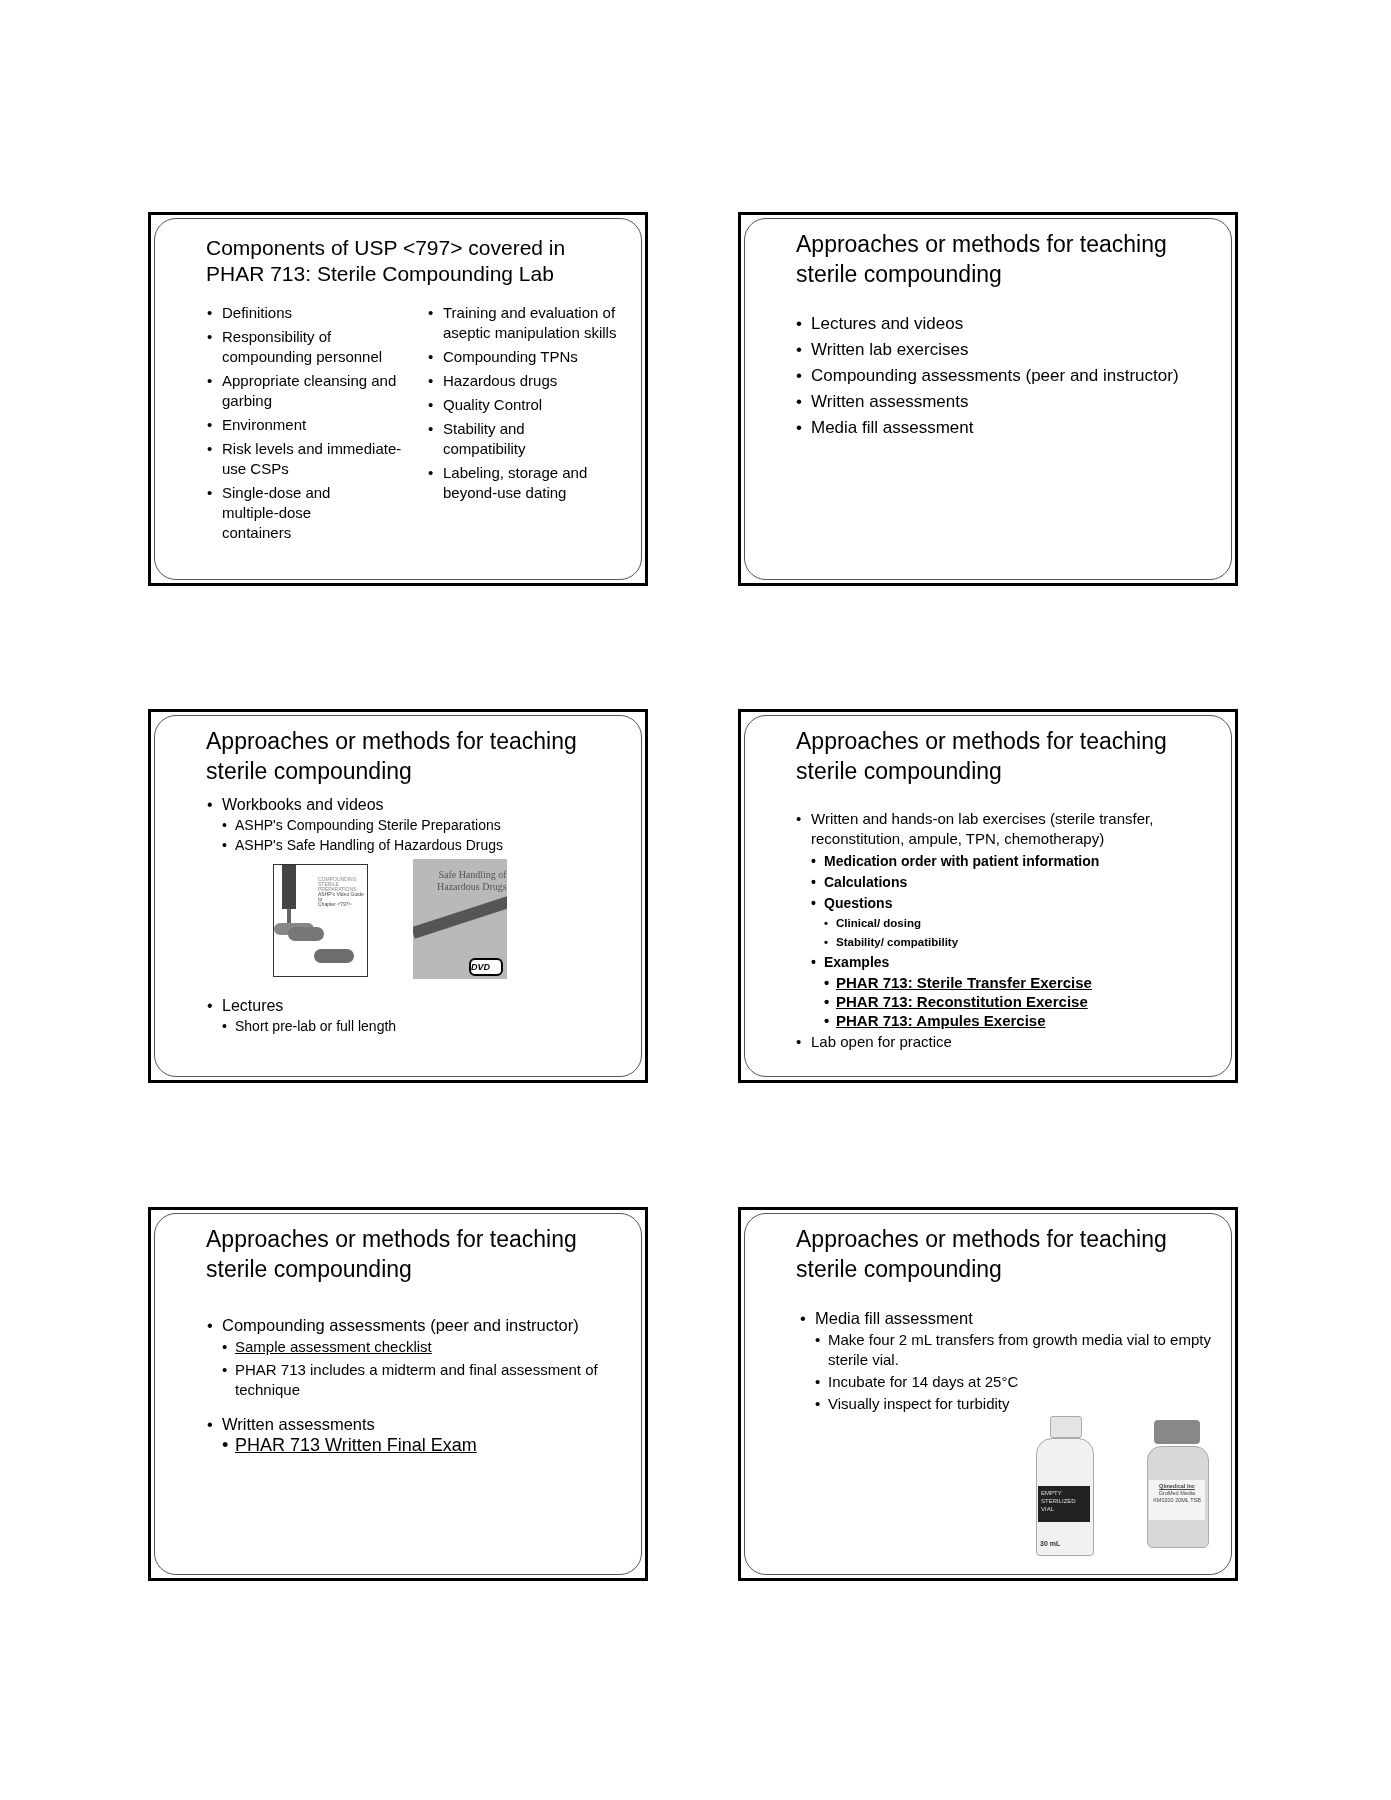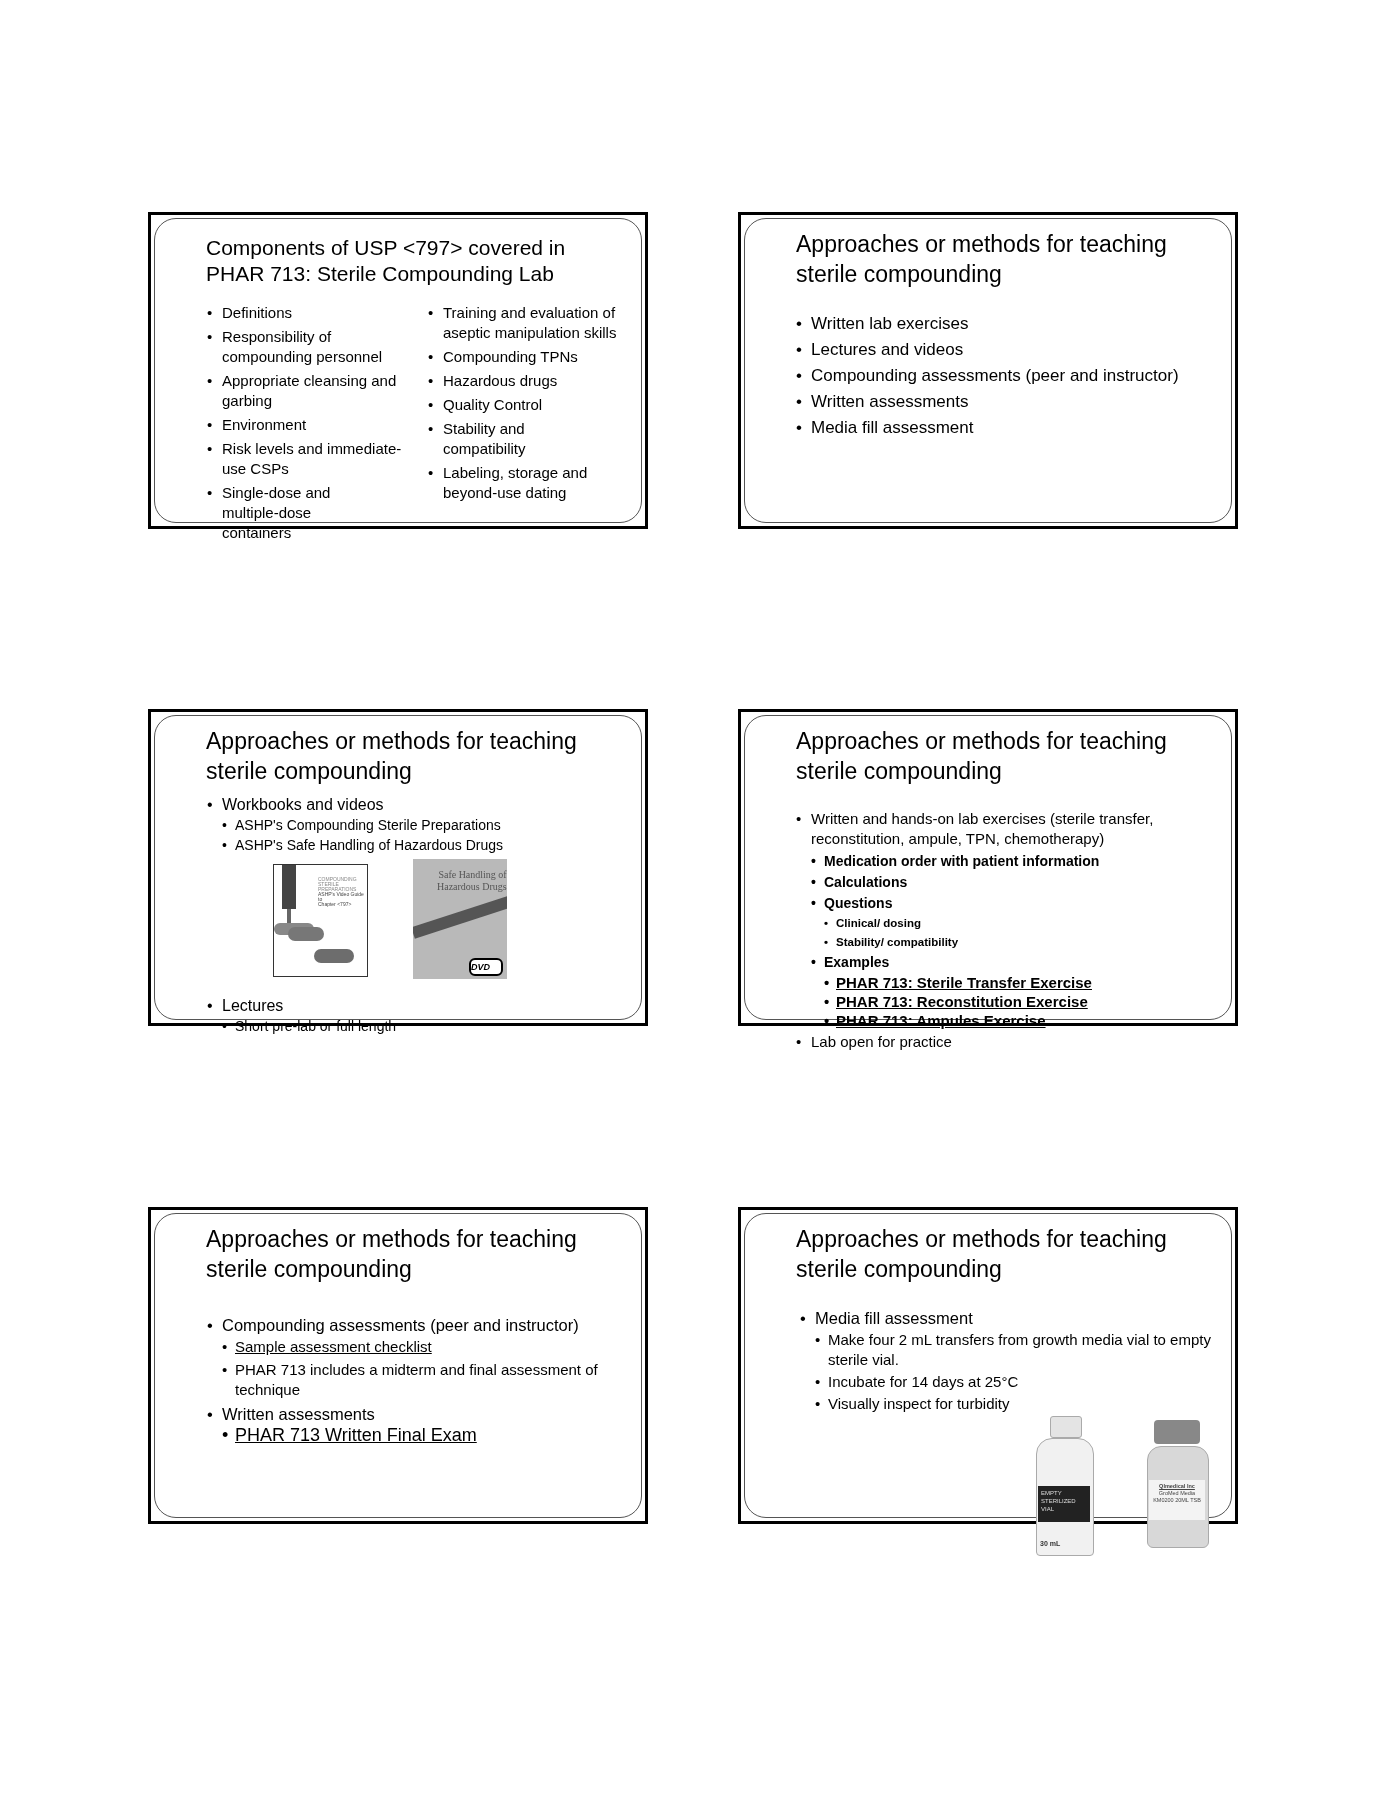--- a/index.html
+++ b/index.html
@@ -1,18 +1,18 @@
 <!DOCTYPE html>
 <html><head>
 <meta charset="utf-8">
 <style>
   html, body { margin: 0; padding: 0; background: #ffffff; }
   body { width: 1391px; height: 1800px; position: relative; overflow: hidden;
          font-family: "Liberation Sans", sans-serif; color: #000; }
-  .slide { position: absolute; width: 500px; height: 317px;
+  .slide { position: absolute; width: 500px; height: 374px;
            border: 3px solid #000; box-sizing: border-box; background: #fff; }
   .slide .inner { position: absolute; left: 3px; top: 3px; right: 3px; bottom: 3px;
                   border: 1px solid #555; border-radius: 22px; box-sizing: border-box; }
   .s1 { left: 148px; top: 212px; }
   .s2 { left: 738px; top: 212px; }
   .s3 { left: 148px; top: 709px; }
   .s4 { left: 738px; top: 709px; }
   .s5 { left: 148px; top: 1207px; }
   .s6 { left: 738px; top: 1207px; }
   .title { position: absolute; left: 55px; font-size: 23px; line-height: 30px; }
@@ -50,22 +50,22 @@
     <li style="margin-bottom:4px">Environment</li>
     <li style="margin-bottom:4px">Risk levels and immediate-use CSPs</li>
     <li style="margin-bottom:4px; width:140px">Single-dose and multiple-dose containers</li>
   </ul>
 </div>
 
 <div class="slide s2">
   <div class="inner"></div>
   <div class="title" style="top:14px; width:420px;">Approaches or methods for teaching sterile compounding</div>
   <ul class="lvl1" style="position:absolute; left:55px; top:96px; width:420px; font-size:17px; line-height:26px;">
+    <li>Lectures and videos</li>
     <li>Written lab exercises</li>
-    <li>Lectures and videos</li>
     <li>Compounding assessments (peer and instructor)</li>
     <li>Written assessments</li>
     <li>Media fill assessment</li>
   </ul>
 </div>
 
 <div class="slide s3">
   <div class="inner"></div>
   <div class="title" style="top:14px; width:420px;">Approaches or methods for teaching sterile compounding</div>
   <ul class="lvl1" style="position:absolute; left:56px; top:83px; width:420px; font-size:16px; line-height:20px;">
@@ -142,21 +142,21 @@
 </div>
 
 <div class="slide s5">
   <div class="inner"></div>
   <div class="title" style="top:14px; width:420px;">Approaches or methods for teaching sterile compounding</div>
   <ul class="lvl1" style="position:absolute; left:56px; top:104px; width:420px; font-size:16.5px; line-height:22px;">
     <li>
       <span>Compounding assessments (peer and instructor)</span>
       <ul class="lvl2" style="font-size:15px; line-height:20px; margin-top:1px;">
         <li style="margin-bottom:3px"><a class="link" href="#">Sample assessment checklist</a></li>
-        <li style="margin-bottom:3px">PHAR 713 includes a midterm and final assessment of technique</li>
+        <li style="margin-bottom:13px">PHAR 713 includes a midterm and final assessment of technique</li>
       </ul>
     </li>
     <li>
       <span>Written assessments</span>
       <ul class="lvl2" style="font-size:18px; line-height:20px;">
         <li><a class="link" href="#">PHAR 713 Written Final Exam</a></li>
       </ul>
     </li>
   </ul>
 </div>

